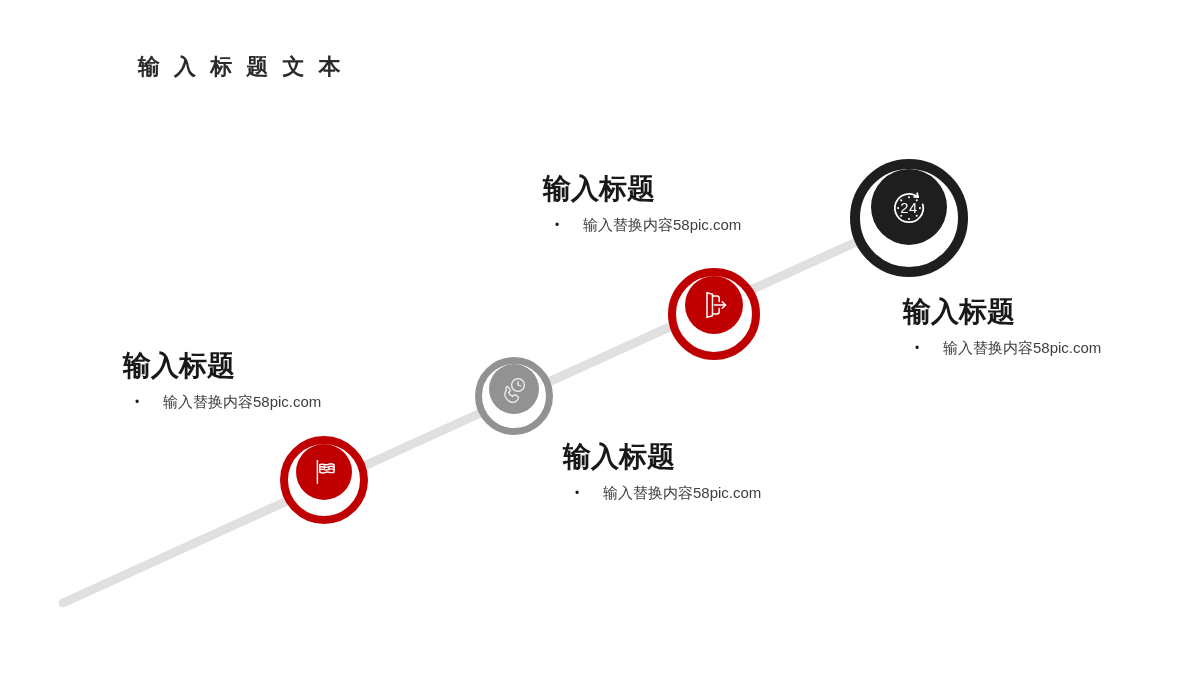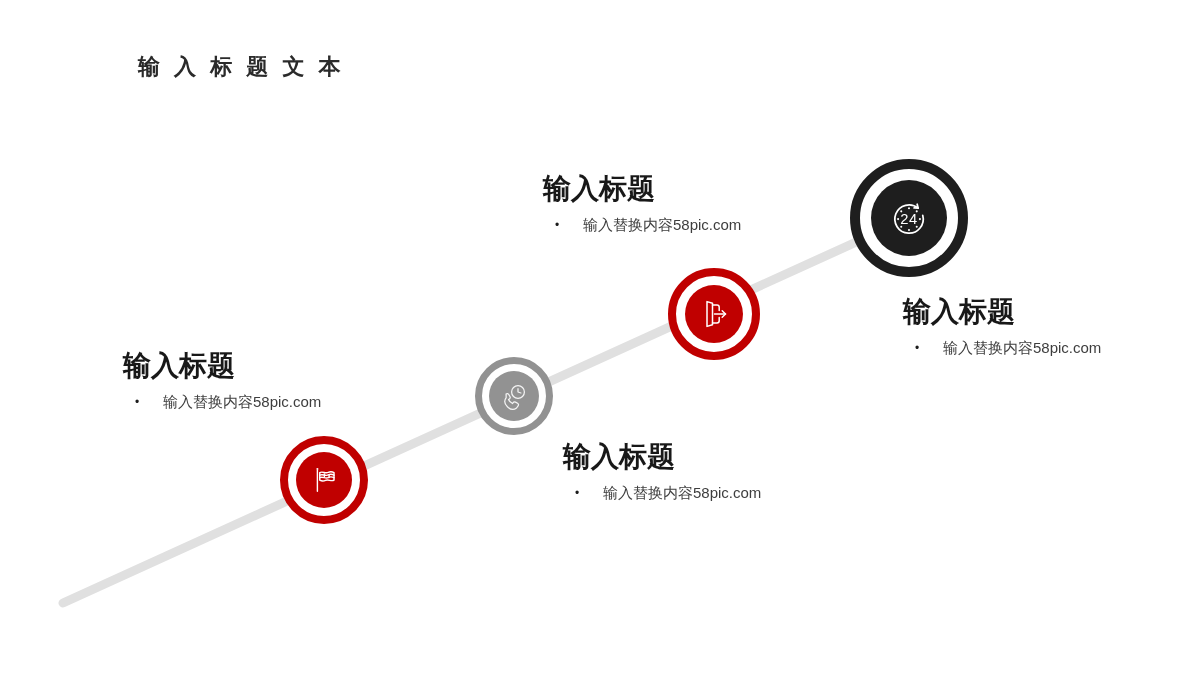--- a/index.html
+++ b/index.html
@@ -9,21 +9,21 @@
   }
   .timeline-svg { position:absolute; left:0; top:0; }
 
   .main-title {
     position:absolute; left:138px; top:52px;
     font-size:22px; font-weight:700; letter-spacing:4px; color:#2a2a2a;
   }
 
   .node {
     position:absolute; box-sizing:border-box; border-radius:50%;
-    background:#ffffff; display:flex; align-items:center; justify-content:center;
+    background:#ffffff; display:flex; align-items:flex-start; justify-content:center;
     border-style:solid;
   }
   .node-inner {
     border-radius:50%; display:flex; align-items:center; justify-content:center;
   }
   .node1 { left:280px; top:436px; width:88px;  height:88px;  border-width:8px; }
   .node1 .node-inner { width:56px; height:56px; }
   .node2 { left:475px; top:357px; width:78px;  height:78px;  border-width:7px; }
   .node2 .node-inner { width:50px; height:50px; }
   .node3 { left:668px; top:268px; width:92px;  height:92px;  border-width:8px; }

